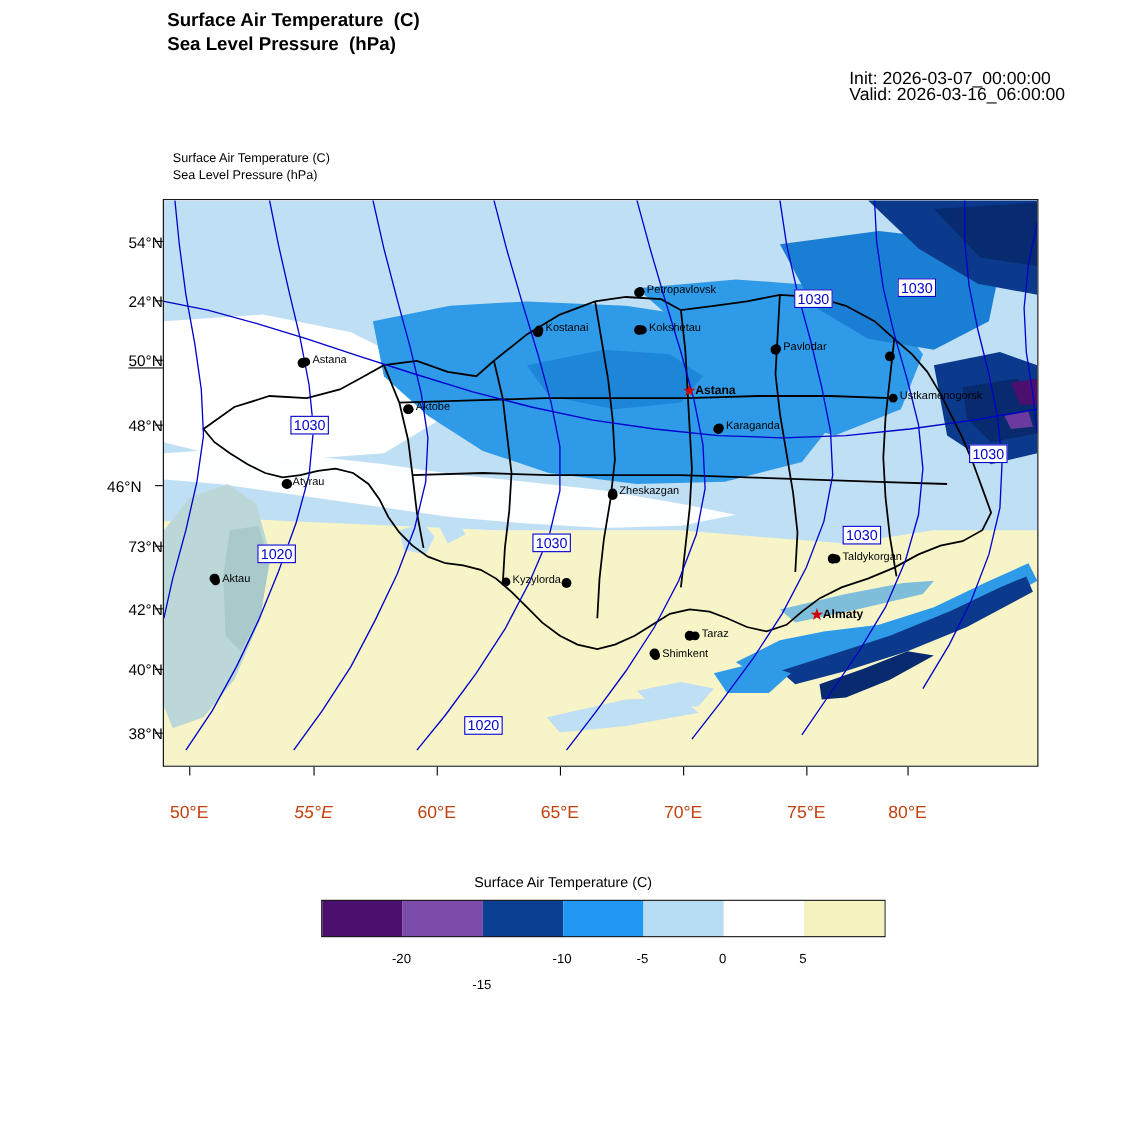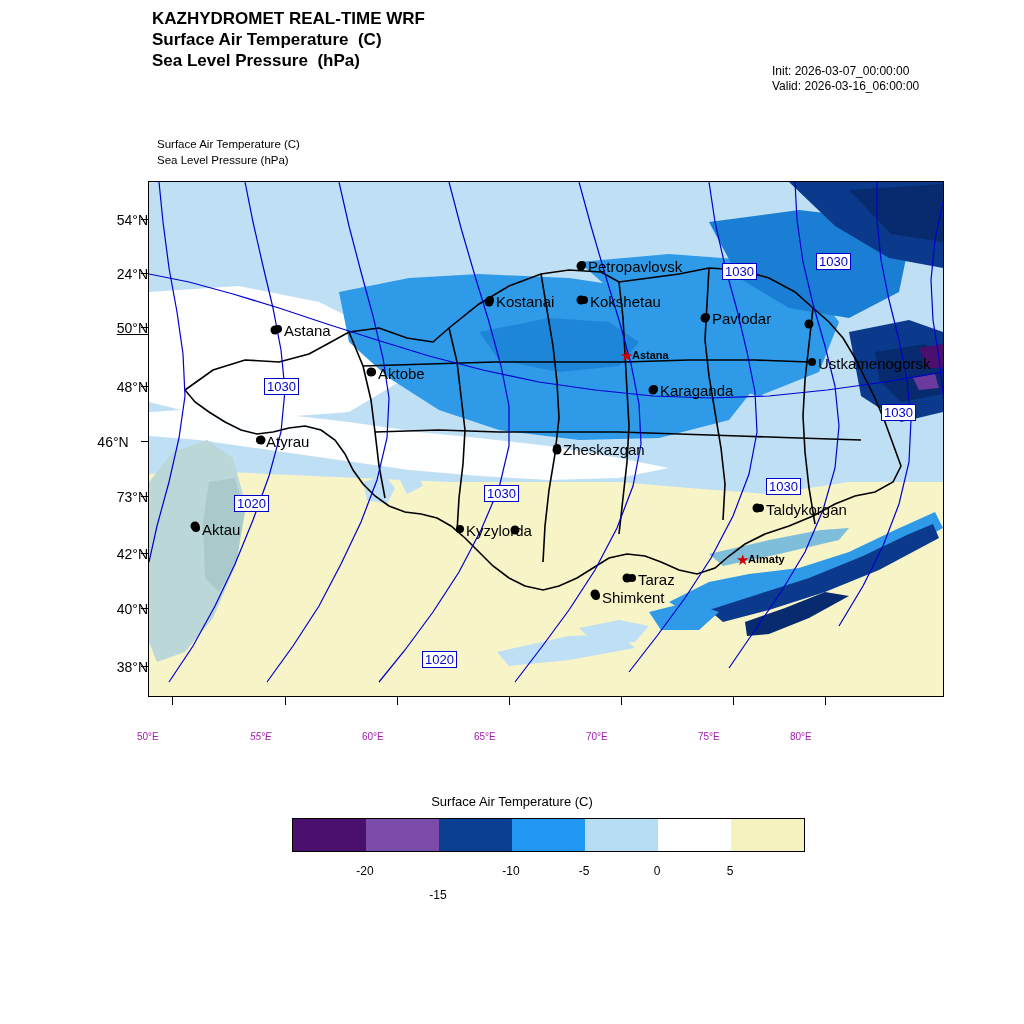--- a/index.html
+++ b/index.html
@@ -1,50 +1,49 @@
 <!DOCTYPE html>
 <html><head>
 <meta charset="utf-8">
 <style>
   html,body{margin:0;padding:0;background:#ffffff;}
   body{width:1024px;height:1024px;position:relative;font-family:"Liberation Sans",sans-serif;overflow:hidden;}
 
   .title-block{position:absolute;left:152px;top:8px;}
   .title-line{font-size:17px;font-weight:bold;color:#000;line-height:21px;white-space:pre;}
 
-  .init-block{position:absolute;left:772px;top:64px;font-size:12px;color:#000;line-height:15px;}
+  .init-block{position:absolute;left:772px;top:64px;font-size:16px;color:#000;line-height:15px;}
 
   .sub-block{position:absolute;left:157px;top:136px;font-size:11.5px;color:#000;line-height:16px;}
 
   .map-frame{position:absolute;left:148px;top:181px;width:796px;height:516px;border:1px solid #000;box-sizing:border-box;overflow:hidden;background:#ffffff;}
   .map-inner{position:absolute;left:0;top:0;width:794px;height:514px;}
 
   .lat-label{position:absolute;font-size:14px;color:#000;text-align:right;width:70px;}
-  .lon-label{position:absolute;font-size:10px;color:#a21caf;text-align:left;width:70px;}
+  .lon-label{position:absolute;font-size:16px;color:#c2410c;text-align:center;width:70px;}
   .tick{position:absolute;background:#000;}
 
   .city{position:absolute;}
   .city .dot{position:absolute;left:0;top:0;width:8px;height:8px;border-radius:50%;background:#000;}
-  .city .nm{position:absolute;left:10px;top:-3px;font-size:15px;color:#000;white-space:nowrap;}
+  .city .nm{position:absolute;left:10px;top:-3px;font-size:10px;color:#000;white-space:nowrap;}
   .capital .nm{font-weight:bold;font-size:11px;}
   .star{position:absolute;left:-2px;top:-4px;color:#d40000;font-size:15px;line-height:15px;}
 
   .iso-label{position:absolute;font-size:13px;color:#0000cd;font-weight:normal;background:#ffffff;border:1px solid #0000cd;padding:0 2px;line-height:15px;}
 
   .cbar-title{position:absolute;left:0;top:794px;width:1024px;text-align:center;font-size:13px;color:#000;}
   .cbar{position:absolute;left:292px;top:818px;height:32px;display:flex;border:1px solid #000;box-sizing:content-box;}
   .cbar div{width:73px;height:32px;}
   .cbar-ticks{position:absolute;left:292px;top:864px;width:520px;height:18px;}
   .cbar-ticks span{position:absolute;font-size:12px;color:#000;transform:translateX(-50%);}
 </style>
 </head>
 <body>
 
 <div class="title-block">
-  <div class="title-line">KAZHYDROMET REAL-TIME WRF</div>
   <div class="title-line">Surface Air Temperature  (C)</div>
   <div class="title-line">Sea Level Pressure  (hPa)</div>
 </div>
 
 <div class="init-block">
   <div>Init: 2026-03-07_00:00:00</div>
   <div>Valid: 2026-03-16_06:00:00</div>
 </div>
 
 <div class="sub-block">

